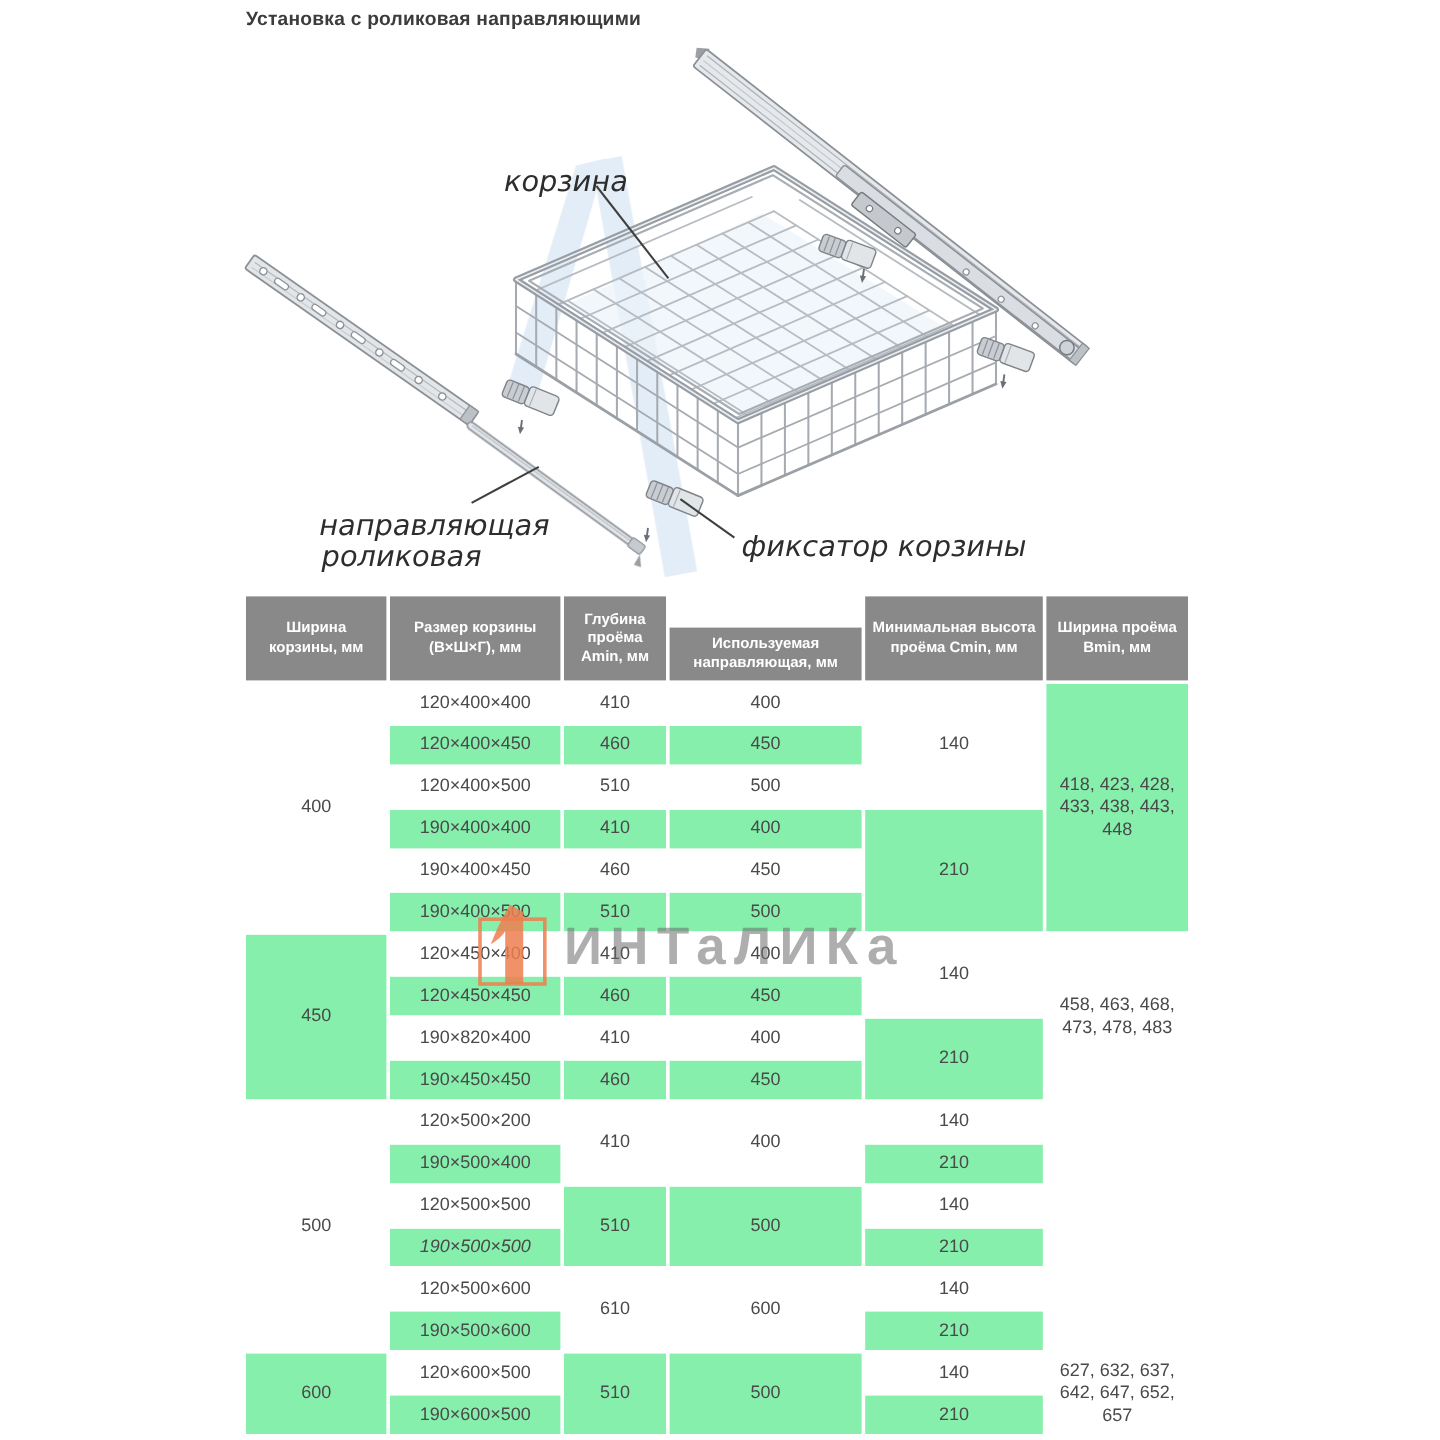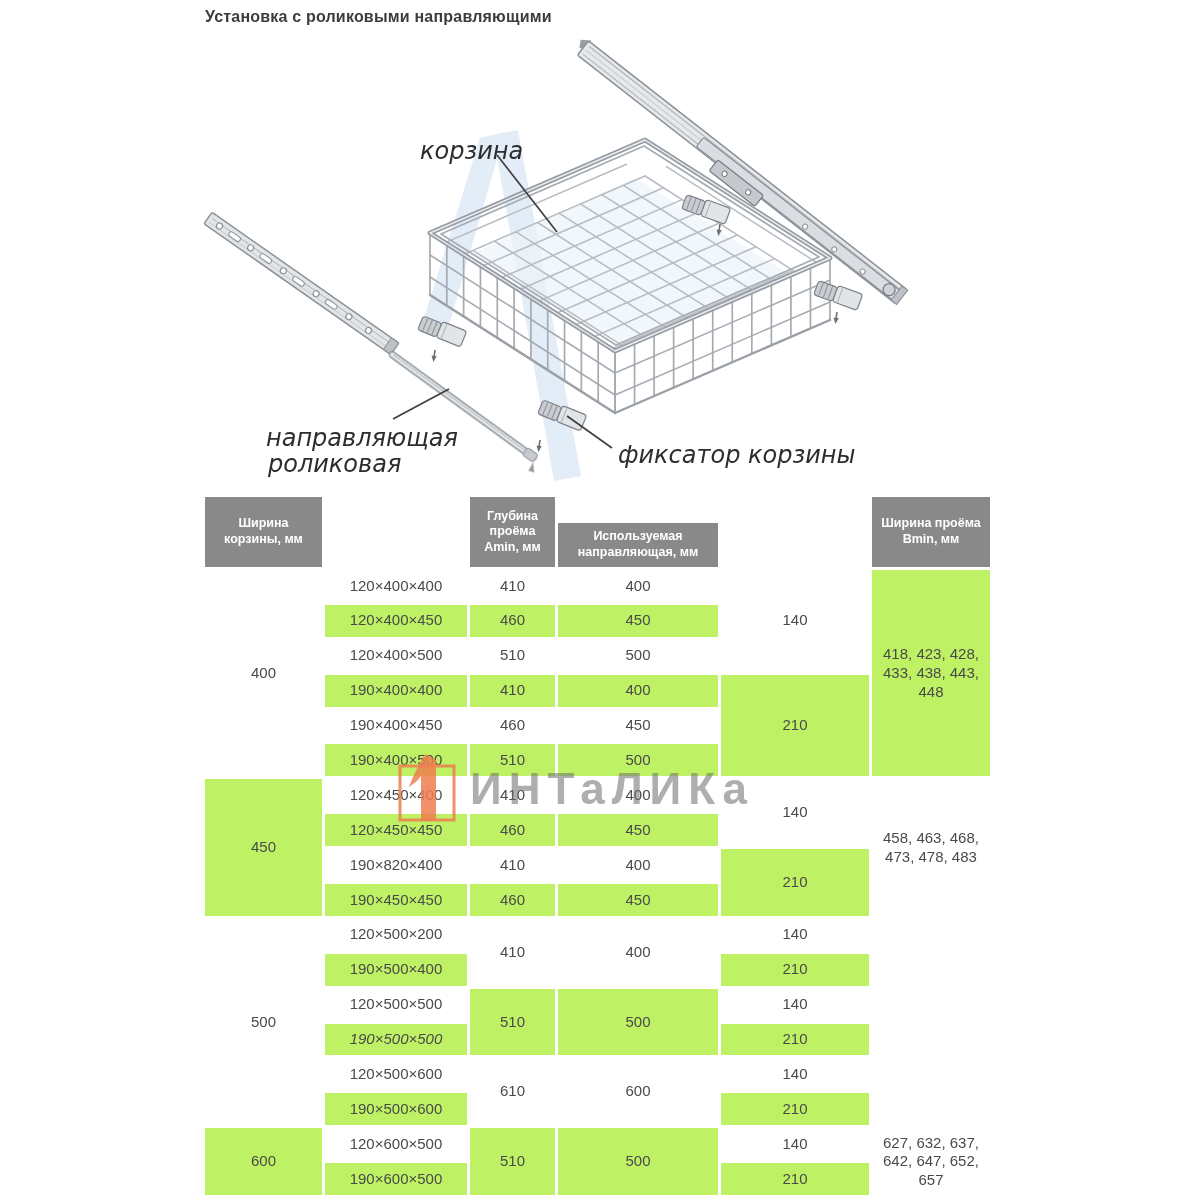--- a/index.html
+++ b/index.html
@@ -9,35 +9,35 @@
              color:#3c3c3c;letter-spacing:.2px;}
   .diagram-svg{position:absolute;left:180px;top:28px;}
   .hand{font-family:"DejaVu Sans",sans-serif;font-style:italic;font-size:24px;fill:#2d2d2d;}
   
   .spec-table{position:absolute;left:205px;top:497px;display:grid;
               grid-template-columns:117px 142px 85px 160px 148px 118px;
               grid-template-rows:70px repeat(18,31.9px);gap:3px;}
   .cell{display:flex;align-items:center;justify-content:center;text-align:center;
         font-size:15px;color:#4a4a4a;line-height:1.25;}
   .cell.h{background:#898989;color:#fff;font-size:12.5px;font-weight:bold;padding:2px 6px;}
-  .cell.g{background:#bef264;}
+  .cell.g{background:#86efac;}
   .cell.w{background:#ffffff;}
   .cell.c6{padding:0 9px;}
   
   .wm{position:absolute;left:0;top:0;width:1200px;height:1200px;pointer-events:none;z-index:6;}
   .wm-logo{position:absolute;left:396px;top:754px;}
   .wm-text{position:absolute;left:470px;top:764px;font-size:44px;font-weight:bold;
            letter-spacing:7px;color:rgba(108,108,108,0.55);font-family:"Liberation Sans",sans-serif;}
 </style>
 </head>
 <body>
 
 <div class="page">
 
-  <div class="doc-title">Установка с роликовыми направляющими</div>
+  <div class="doc-title">Установка с роликовая направляющими</div>
 
   <svg class="diagram-svg" width="830" height="460" viewBox="0 0 830 460">
     <defs>
       <clipPath id="rimclip">
           <path d="M465,112 L650,230 L435,323 L250,205 Z"></path>
         </clipPath>
     </defs>
 
     <g opacity="0.8">
       <path d="M300,110 L325,104 L268,300 L241,300 Z" fill="#dde9f5"></path>
@@ -210,22 +210,24 @@
     </g>
 
     <text class="hand" x="240" y="131">корзина</text>
     <text class="hand" x="86" y="418">направляющая</text>
     <text class="hand" x="88" y="444">роликовая</text>
     <text class="hand" x="438" y="435">фиксатор корзины</text>
   </svg>
 
   <div class="spec-table">
       <div class="cell h" style="grid-area: 1 / 1;">Ширина корзины, мм</div>
+      <div class="cell h" style="grid-area: 1 / 2;">Размер корзины (В×Ш×Г), мм</div>
       <div class="cell h" style="grid-area: 1 / 3;">Глубина проёма Amin, мм</div>
       <div class="cell h" style="grid-area: 1 / 4; margin-top: 26px;">Используемая направляющая, мм</div>
+      <div class="cell h" style="grid-area: 1 / 5;">Минимальная высота проёма Cmin, мм</div>
       <div class="cell h" style="grid-area: 1 / 6;">Ширина проёма Bmin, мм</div>
       <div class="cell w" style="grid-area: 2 / 1 / span 6;">400</div>
       <div class="cell w" style="grid-area: 2 / 2 / span 1;">120×400×400</div>
       <div class="cell w" style="grid-area: 2 / 3 / span 1;">410</div>
       <div class="cell w" style="grid-area: 2 / 4 / span 1;">400</div>
       <div class="cell w" style="grid-area: 2 / 5 / span 3;">140</div>
       <div class="cell g c6" style="grid-area: 2 / 6 / span 6;">418, 423, 428, 433, 438, 443, 448</div>
       <div class="cell g" style="grid-area: 3 / 2 / span 1;">120×400×450</div>
       <div class="cell g" style="grid-area: 3 / 3 / span 1;">460</div>
       <div class="cell g" style="grid-area: 3 / 4 / span 1;">450</div>

